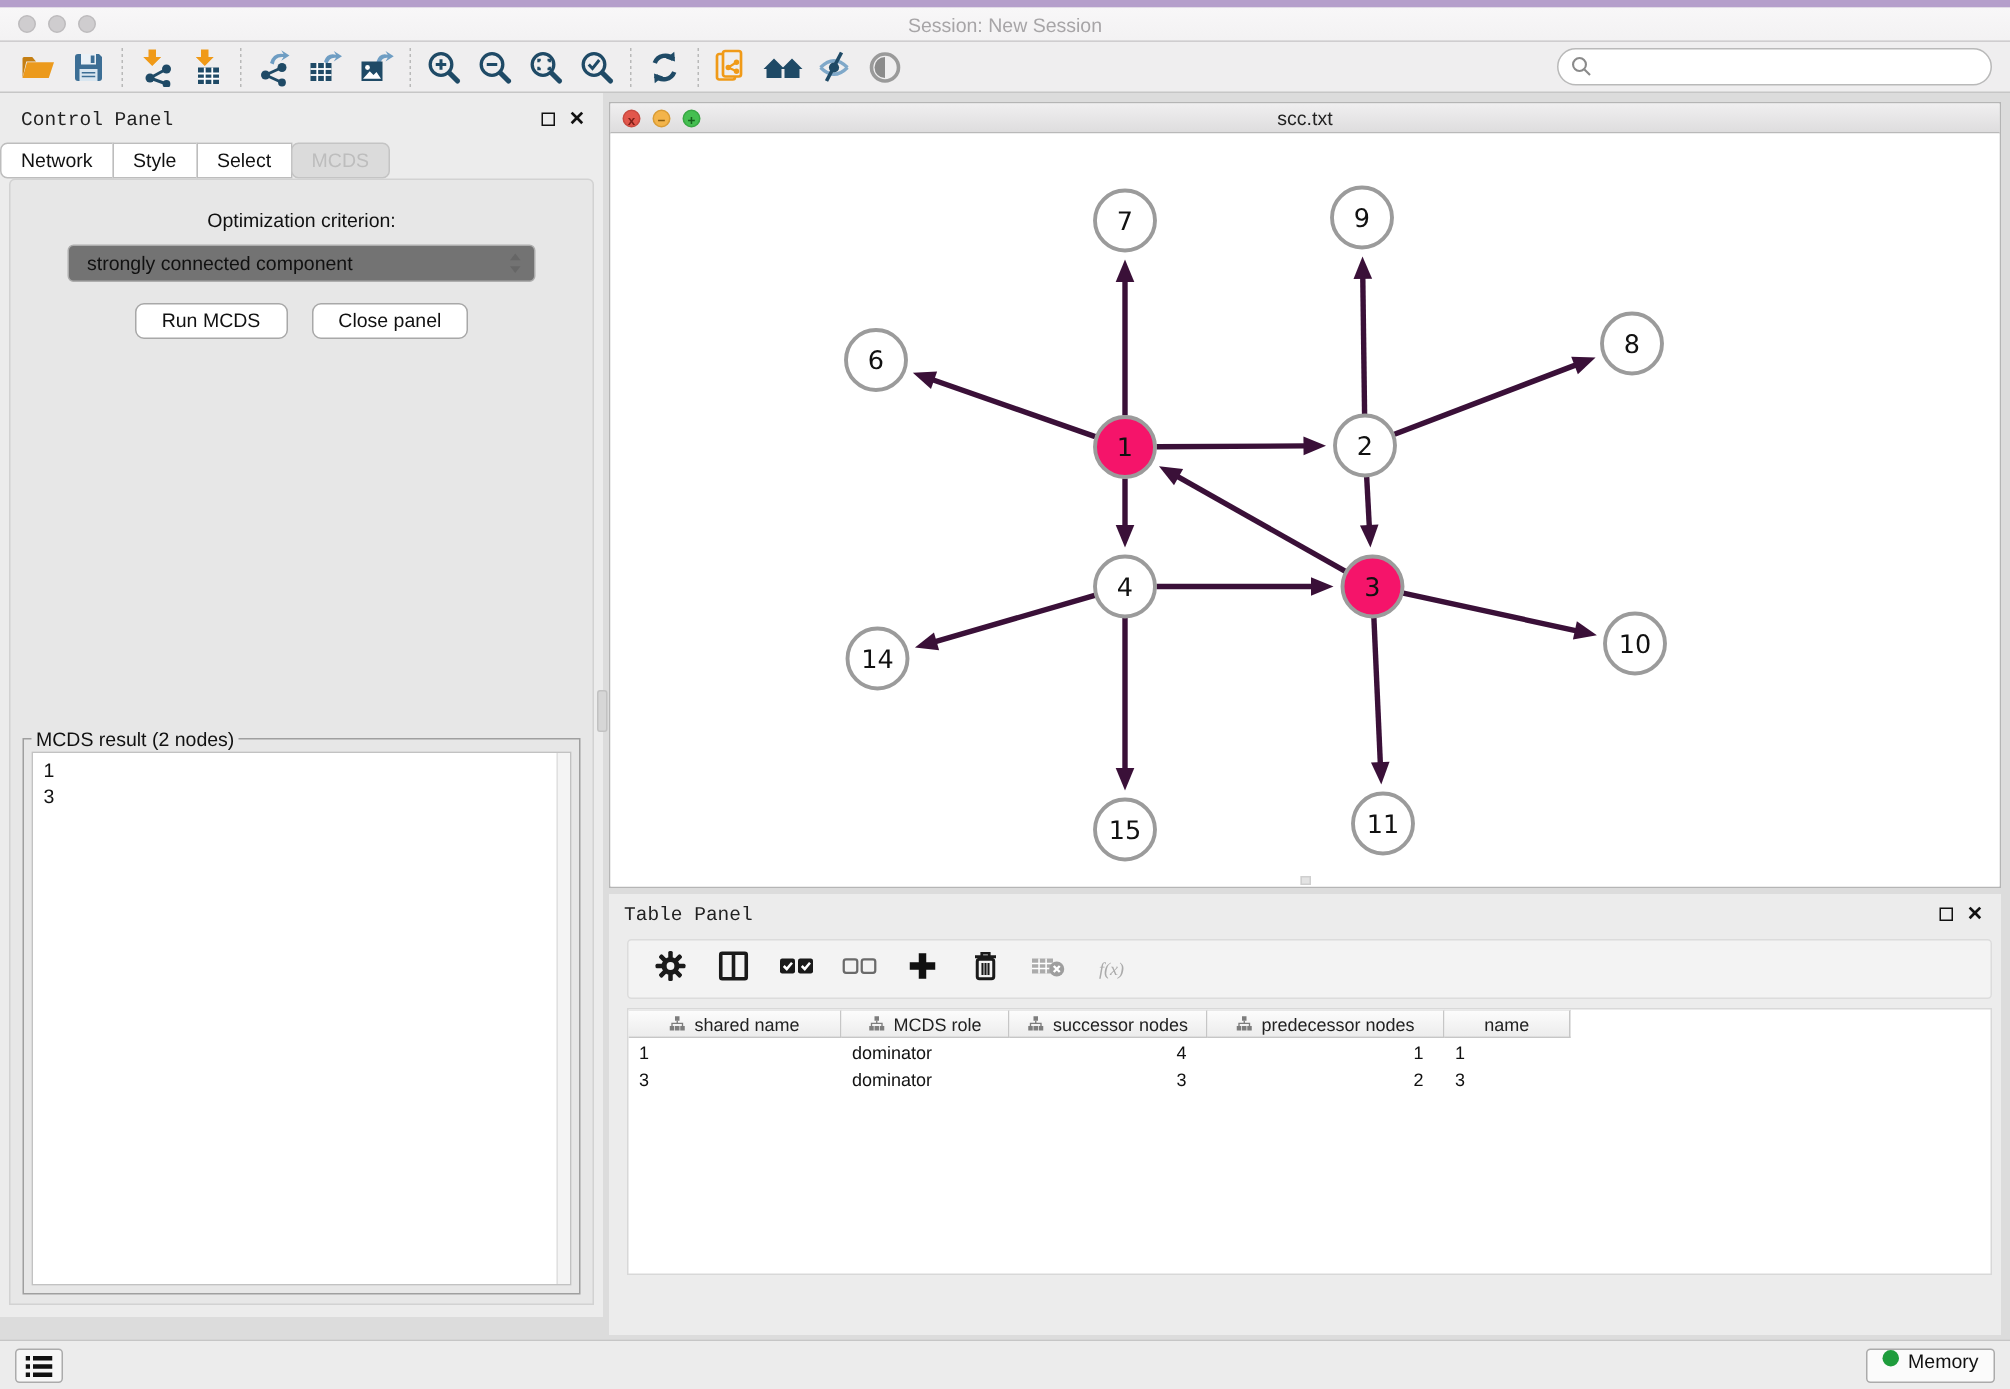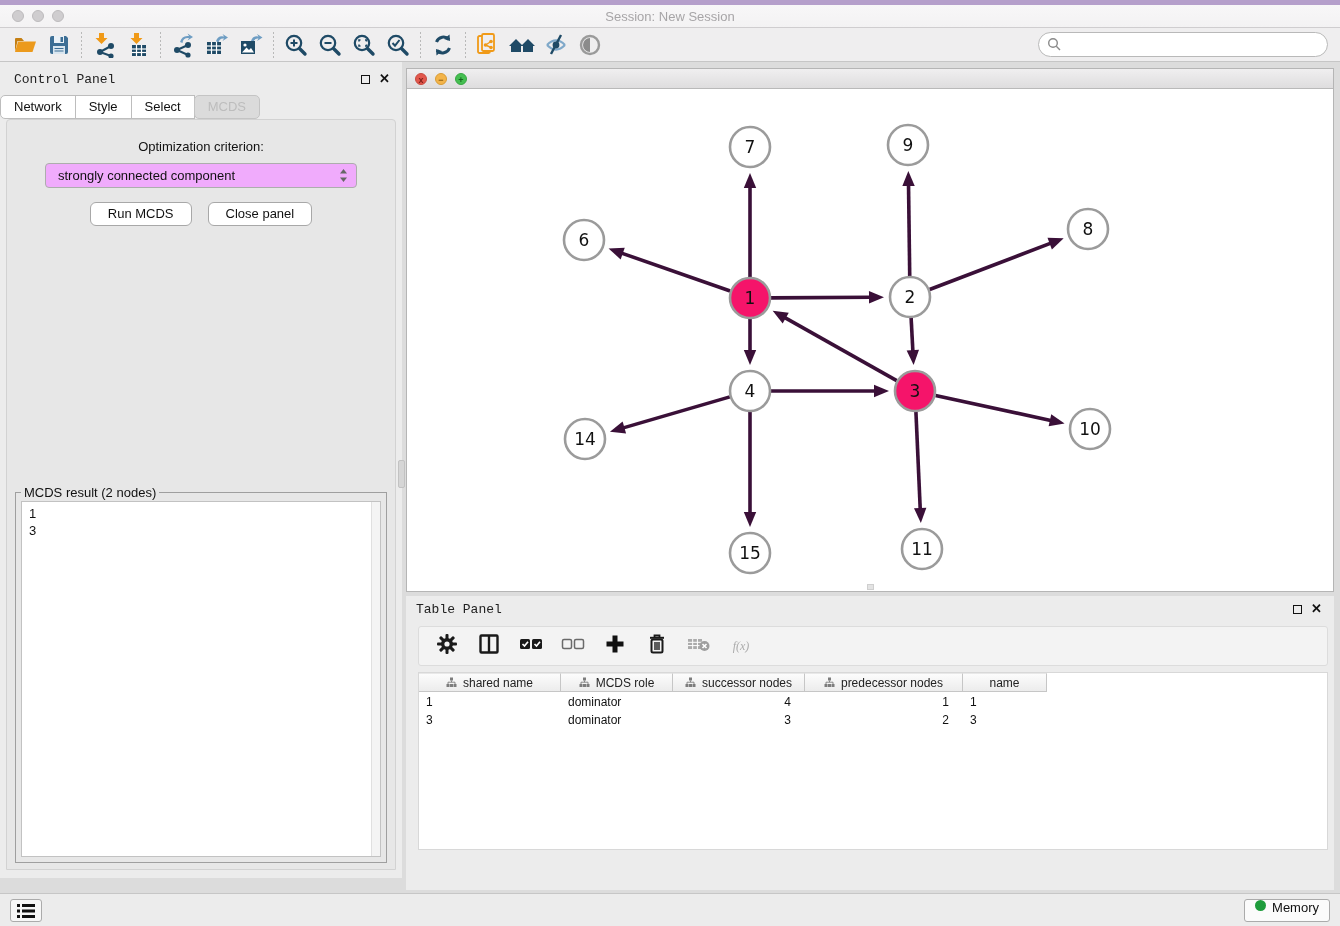--- a/index.html
+++ b/index.html
@@ -43,21 +43,21 @@
   .tabs-row { position:absolute; top:33px; left:0; right:0; display:flex; justify-content:flex-start; }
   .tab { border:1px solid #BDBDBD; background:#fff; color:#111; font-size:13px;
     padding:3px 13px 4px; margin-left:-1px; white-space:nowrap; }
   .tab.first { border-radius:5px 0 0 5px; margin-left:0; }
   .tab.last  { border-radius:0 5px 5px 0; }
   .tab.active { background:#DBDBDB; color:#BDBDBD; border-color:#C4C4C4; border-radius:5px; }
 
   .cp-body { position:absolute; left:6px; right:6px; top:57px; bottom:8px;
     background:#E7E7E7; border:1px solid #D2D2D2; border-radius:4px 4px 0 0; }
   .opt-label { margin-top:19px; text-align:center; font-size:13px; color:#111; }
-  .combo { position:relative; margin:9px 38px 0; height:25px; background:#f0abfc;
+  .combo { position:relative; margin:9px 38px 0; height:25px; background:#737373;
     border:1px solid #ADADAD; border-radius:4px; display:flex; align-items:center; }
   .combo-text { font-size:13px; color:#111; margin-left:12px; flex:1; }
   .combo-stepper { margin-right:8px; }
   .btn-row { display:flex; justify-content:center; gap:16px; margin-top:14px; }
   .push-btn { background:#fff; border:1px solid #A8A8A8; border-radius:6px;
     font-size:13px; color:#111; padding:3px 17px 4px; font-family:"Liberation Sans", sans-serif; }
 
   .result-group { position:absolute; left:8px; right:8px; top:372px; bottom:6px;
     border:1px solid #9F9F9F; background:#E7E7E7; }
   .result-legend { position:absolute; top:-8px; left:5px; background:#E7E7E7;
@@ -356,20 +356,21 @@
       </div>
     </div>
 
     <div class="v-grip"></div>
 
     <div class="net-window">
       <div class="net-titlebar">
         <span class="net-tl red">x</span>
         <span class="net-tl yellow">−</span>
         <span class="net-tl green">+</span>
+        <span class="net-title">scc.txt</span>
       </div>
       <div class="net-canvas">
         <svg id="graph" width="926" height="502" viewBox="0 0 926 502">
             <line x1="343" y1="188" x2="343" y2="97" stroke="#3A1038" stroke-width="3.6"></line>
             <polygon points="343,84 349.2,99 336.8,99" fill="#3A1038"></polygon>
             <line x1="323.1752536154717" y1="202.07328138371903" x2="213.81738614269537" y2="163.86390600166465" stroke="#3A1038" stroke-width="3.6"></line>
             <polygon points="201.54492409513023,159.5759373344431 217.7504884374572,158.67057312778306 213.6604260164151,170.37661385007593" fill="#3A1038"></polygon>
             <line x1="363.9995898557659" y1="208.86875256340147" x2="464.0007616964348" y2="208.2437452393973" stroke="#3A1038" stroke-width="3.6"></line>
             <polygon points="477.0005077976232,208.16249682626486 462.03955000097665,214.45612390506136 461.9620515146041,202.05636608546627" fill="#3A1038"></polygon>
             <line x1="343" y1="230" x2="343" y2="263" stroke="#3A1038" stroke-width="3.6"></line>

